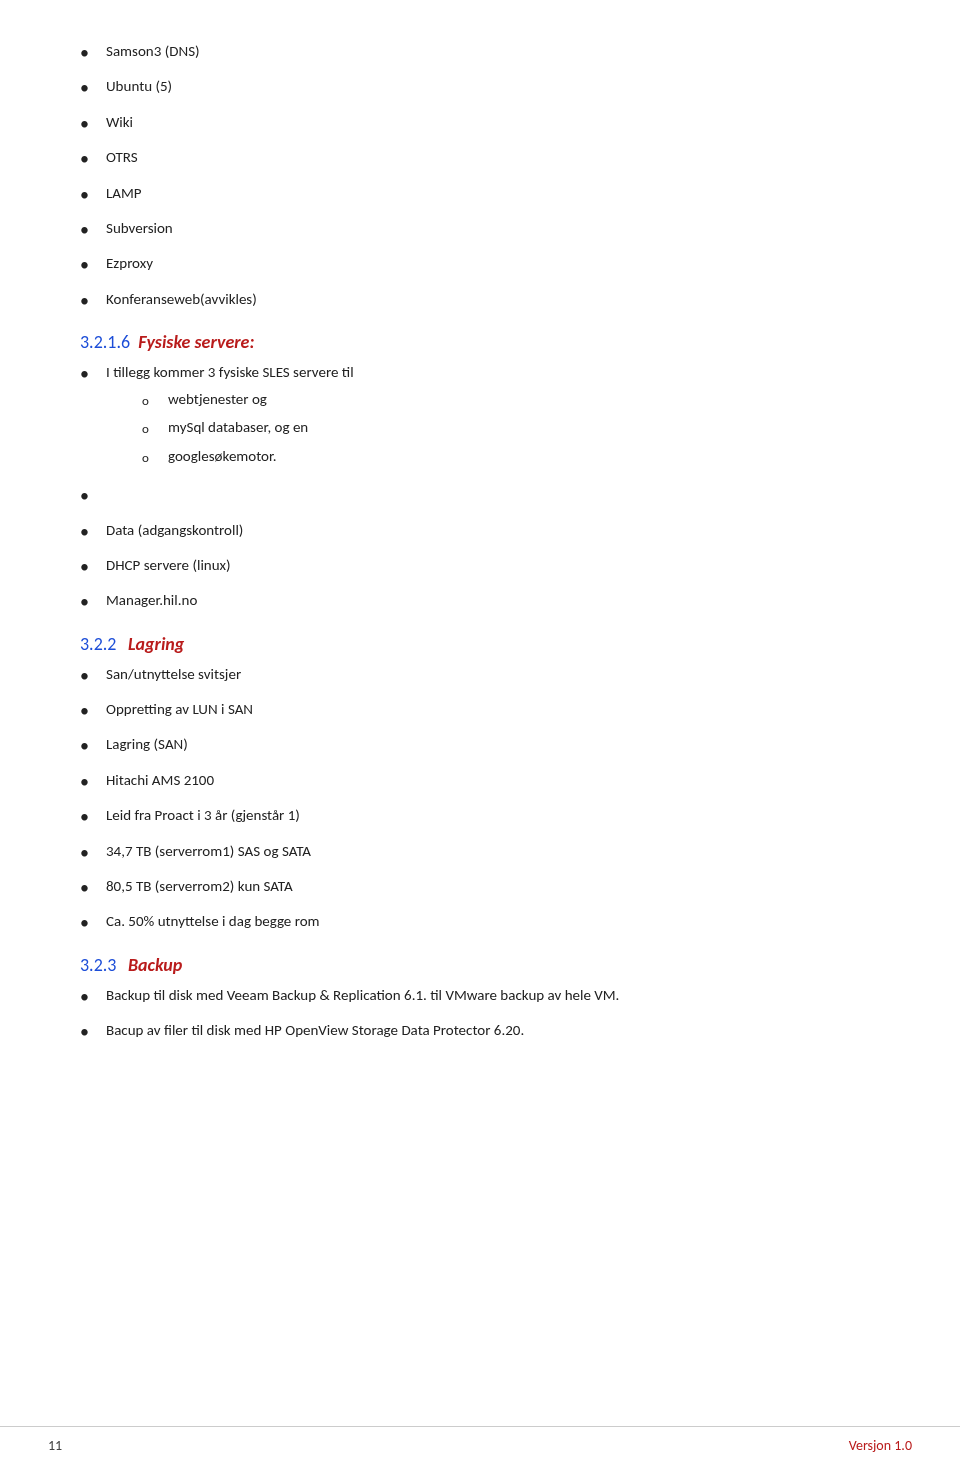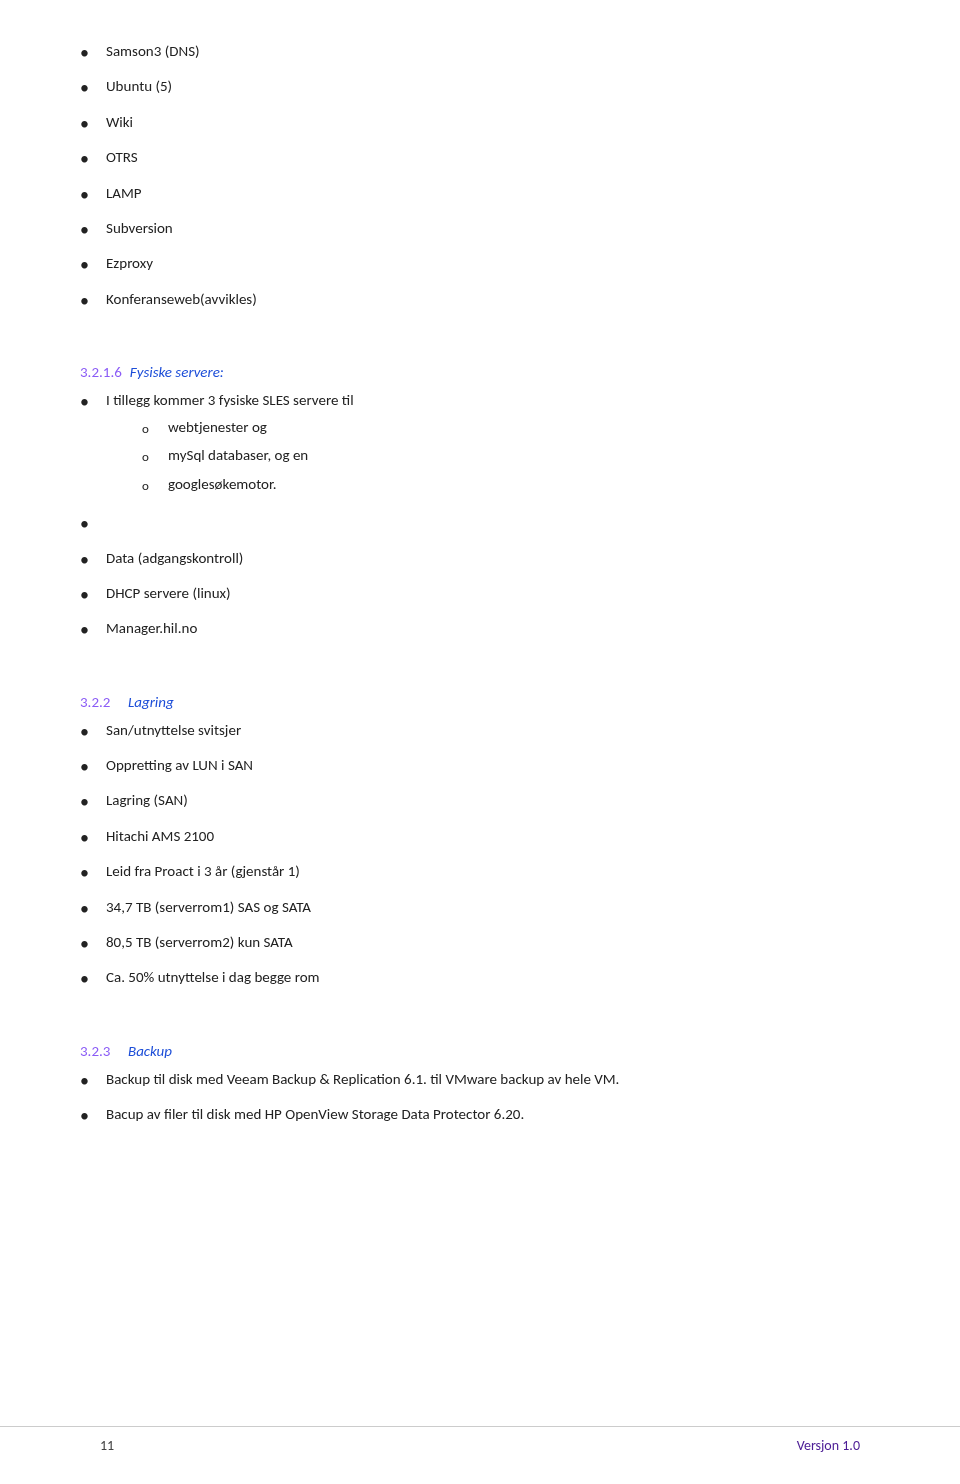--- a/index.html
+++ b/index.html
@@ -69,55 +69,54 @@
     }
 
     .section-header {
       display: flex;
       align-items: baseline;
       margin-top: 18px;
       margin-bottom: 8px;
     }
 
     .section-number {
-      color: #8b5cf6;
-      font-size: 15px;
+      color: #1d4ed8;
+      font-size: 18px;
       margin-right: 8px;
       min-width: 40px;
-      margin-top: 32px;
     }
 
     .section-title {
-      color: #1d4ed8;
+      color: #b91c1c;
       font-style: italic;
-      font-size: 15px;
-      font-weight: 400;
+      font-size: 18px;
+      font-weight: 700;
     }
 
     .section-block {
       margin-bottom: 6px;
     }
 
     .footer {
       position: absolute;
       bottom: 30px;
       left: 0;
       right: 0;
       display: flex;
       justify-content: space-between;
       align-items: center;
-      padding: 0 100px;
+      padding: 0 48px;
       font-size: 14px;
       color: #444;
       border-top: 1px solid #ccc;
       padding-top: 10px;
     }
 
     .footer-version {
-      color: #4c1d95;
+      color: #b91c1c;
       font-size: 14px;
     }
 
     .list-item-text {
       flex: 1;
     }
   </style>
 </head>
 <body>
 

